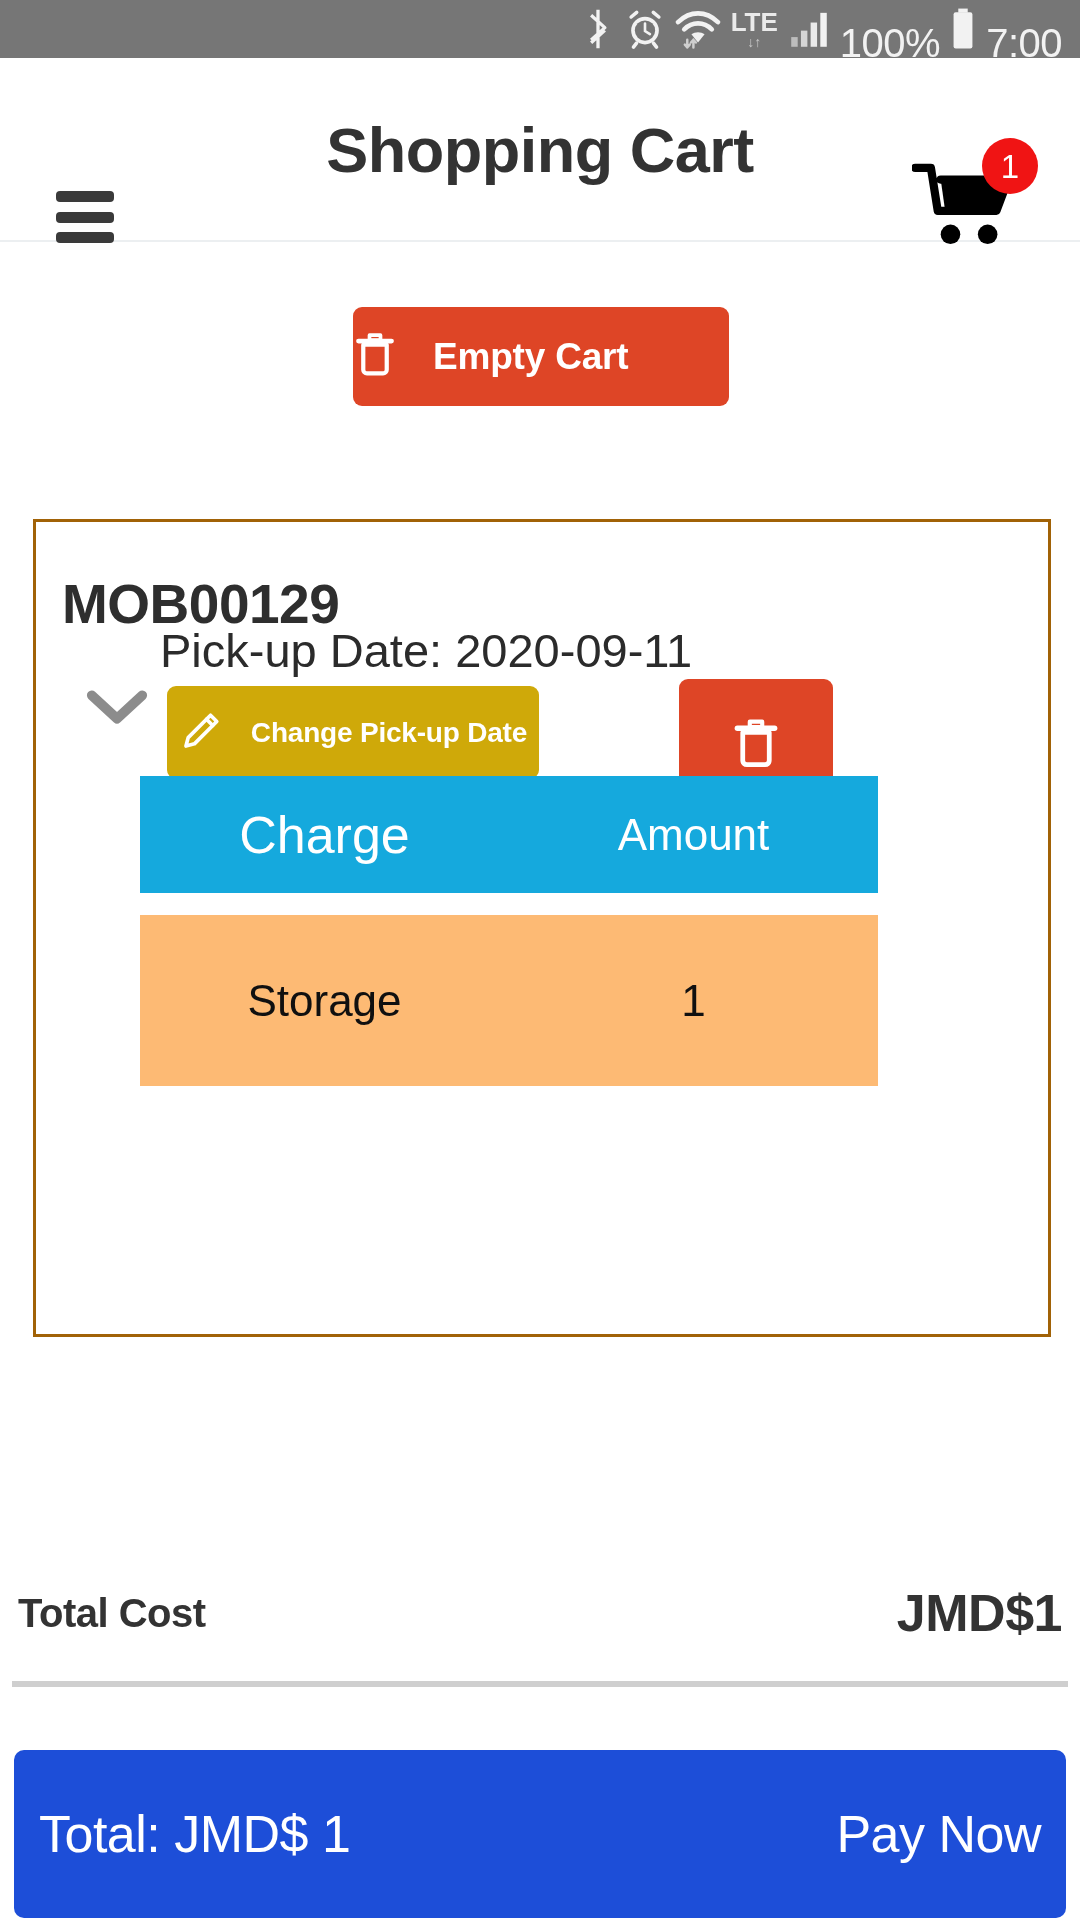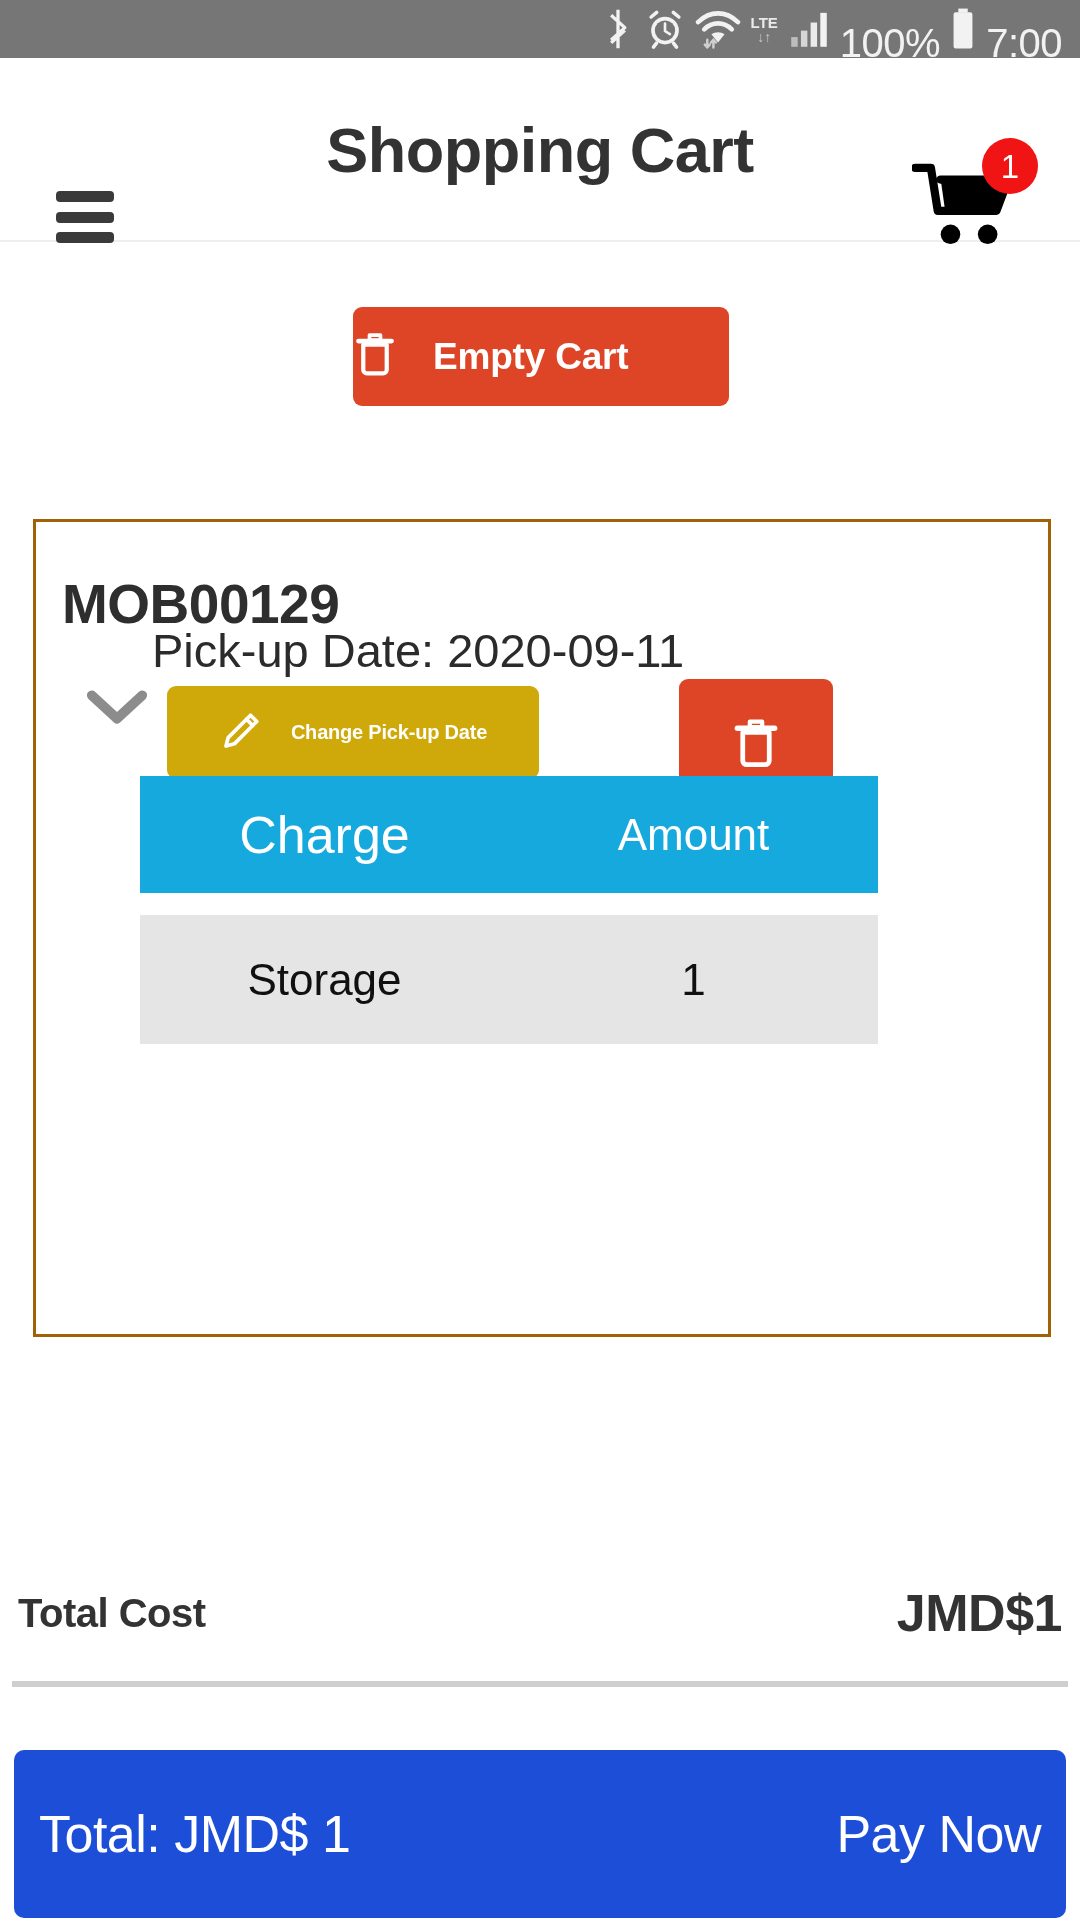--- a/index.html
+++ b/index.html
@@ -17,21 +17,21 @@
     background:#767676;
     display:flex; align-items:center; justify-content:flex-end;
     padding-right:18px; gap:10px;
   }
   .sb-ico{ display:flex; align-items:center; justify-content:center; }
   .sb-text{
     color:#f2f2f2; font-size:40px; letter-spacing:-0.5px;
     font-family:"Liberation Sans", sans-serif; line-height:1;margin-top:28px;
   }
   .lte-wrap{ display:flex; flex-direction:column; align-items:center; justify-content:center; }
-  .lte-label{ color:#eaeaea; font-size:15px; font-weight:bold; line-height:1; }
+  .lte-label{ color:#eaeaea; font-size:26px; font-weight:bold; line-height:1; }
   .lte-arrows{ color:#c8c8c8; font-size:14px; line-height:1; }
 
   
   .header{
     position:absolute; left:0; top:58px; width:1080px; height:184px;
     background:#ffffff; border-bottom:2px solid #eceff1;
     display:flex; align-items:center;
   }
   .hamburger{
     position:absolute; left:56px; top:133px;
@@ -73,31 +73,31 @@
     background:#ffffff; border:3px solid #a16207;
   }
   .order-id{
     position:absolute; left:26px; top:50px;
     font-size:55px; font-weight:bold; color:#2e2e2e; letter-spacing:-0.5px;
   }
   .chevron{
     position:absolute; left:48px; top:163px; width:66px; height:44px; cursor:pointer;
   }
   .pickup-date{
-    position:absolute; left:116px; top:101px;
+    position:absolute; left:124px; top:101px;
     font-size:47px; color:#2b2b2b; font-weight:normal;
   }
   .change-date-btn{
     position:absolute; left:131px; top:164px; width:372px; height:93px;
     background:#cfa909; border-radius:9px;
     display:flex; align-items:center; justify-content:center; gap:28px;
     cursor:pointer;
   }
   .change-date-btn .label{
-    color:#ffffff; font-size:20px; font-weight:bold; letter-spacing:-0.2px;
+    color:#ffffff; font-size:28px; font-weight:bold; letter-spacing:-0.2px;
   }
   .bl-total{
     position:absolute; left:131px; top:280px;
     font-size:45px; font-weight:bold; color:#2e2e2e; letter-spacing:-0.3px;
   }
   .delete-order-btn{
     position:absolute; left:643px; top:157px; width:154px; height:134px;
     background:#de4526; border-radius:9px;
     display:flex; align-items:center; justify-content:center;
     cursor:pointer;
@@ -110,21 +110,21 @@
   .ct-head{
     background:#15a9dd; height:117px; display:flex; align-items:center;
   }
   .ct-head .c-charge{
     width:50%; text-align:center; color:#ffffff; font-size:52px; font-weight:normal;
   }
   .ct-head .c-amount{
     width:50%; text-align:center; color:#ffffff; font-size:44px; font-weight:normal;
   }
   .ct-row{
-    background:#e5e5e5; height:129px; display:flex; align-items:center; margin-top:22px;
+    background:#fdba74; height:171px; display:flex; align-items:center; margin-top:22px;
   }
   .ct-row .c-charge{
     width:50%; text-align:center; color:#101010; font-size:44px; font-weight:normal;
   }
   .ct-row .c-amount{
     width:50%; text-align:center; color:#101010; font-size:44px; font-weight:normal;
   }
 
   
   .total-cost-row{

